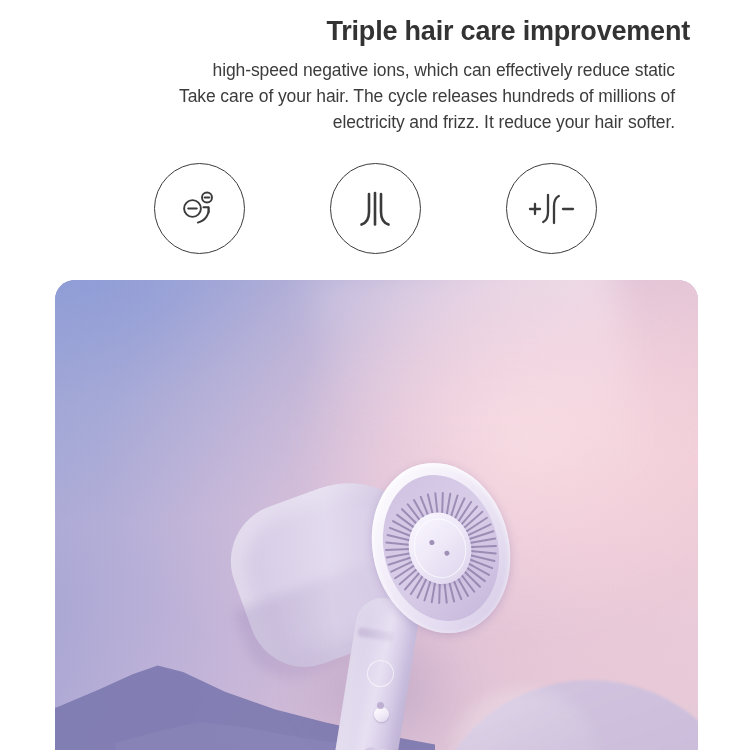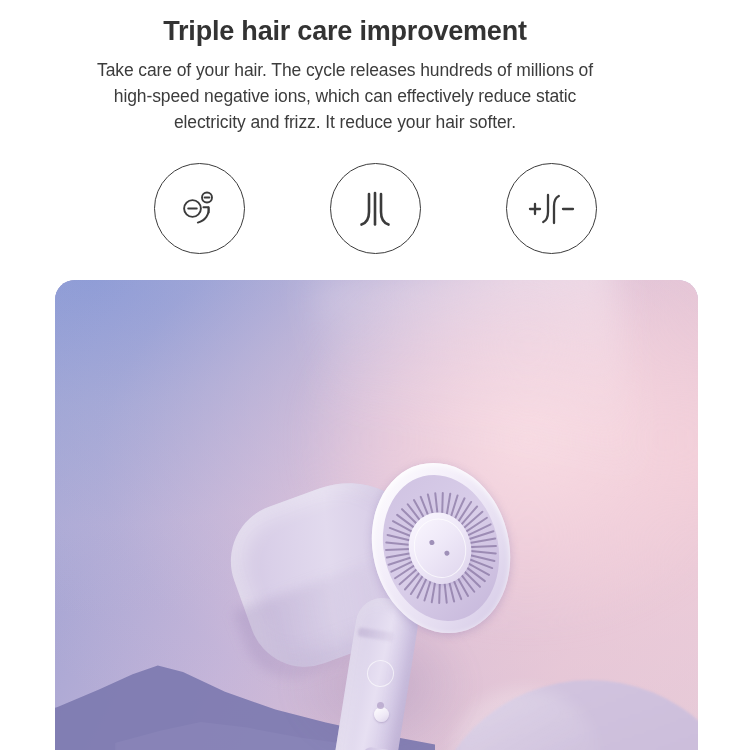--- a/index.html
+++ b/index.html
@@ -8,21 +8,21 @@
     background:#ffffff;
     font-family:"Liberation Sans", sans-serif;
     overflow:hidden;
     position:relative;
   }
 
   
   .header{
     width:690px;
     padding-top:14px;
-    text-align:center;
+    text-align:right;
   }
   .title{
     font-size:27px;
     font-weight:bold;
     color:#333333;
     letter-spacing:-0.2px;
     line-height:34px;
     margin:0;
     font-stretch:condensed;
   }
@@ -268,22 +268,22 @@
     background:radial-gradient(ellipse at 50% 50%, rgba(120,100,155,0.22) 0%, rgba(120,100,155,0) 70%);
     filter:blur(10px);
   }
 </style>
 </head>
 <body>
 
 <div class="header">
   <h1 class="title">Triple hair care improvement</h1>
   <div class="subtitle">
+    <span class="ln">high-speed negative ions, which can effectively reduce static</span>
     <span class="ln">Take care of your hair. The cycle releases hundreds of millions of</span>
-    <span class="ln">high-speed negative ions, which can effectively reduce static</span>
     <span class="ln">electricity and frizz. It reduce your hair softer.</span>
   </div>
 </div>
 
 <div class="icon-row">
 
   <div class="icon-badge">
     <span>
       <svg width="48" height="48" viewBox="0 0 48 48" fill="none" stroke="#3b3b3b" stroke-width="1.9" stroke-linecap="round" stroke-linejoin="round">
         <circle cx="17.5" cy="23.5" r="8.4"></circle>

